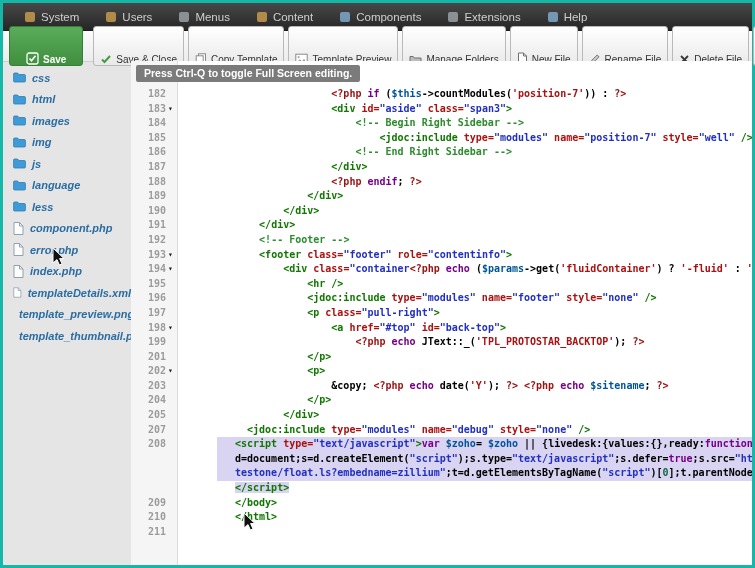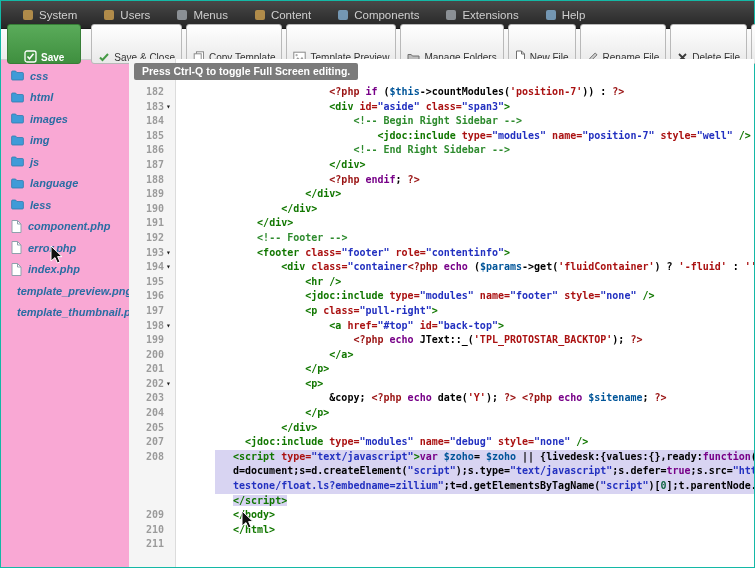--- a/index.html
+++ b/index.html
@@ -1,17 +1,17 @@
 <!DOCTYPE html>
 <html><head>
 <meta charset="utf-8">
 <style>
   html,body{margin:0;padding:0;background:#fff;}
   body{width:755px;height:568px;position:relative;overflow:hidden;font-family:"Liberation Sans",sans-serif;}
-  .window{position:absolute;inset:0;border:1px solid #14b8a6;box-sizing:border-box;background:#f9a8d4;}
+  .window{position:absolute;inset:0;border:3px solid #14b8a6;box-sizing:border-box;background:#e5e5e5;}
 
   
   .menubar{height:27px;background:linear-gradient(#484848,#262626);display:flex;align-items:center;
     padding-left:22px;gap:27px;border-bottom:1px solid #1a1a1a;}
   .menu-item{display:flex;align-items:center;gap:6px;color:#cfcfcf;font-size:11.5px;cursor:default;}
   .mi-icon{width:10px;height:10px;border-radius:2px;opacity:.85;}
   .mi-1{background:#c59a4d}.mi-2{background:#c59a4d}.mi-3{background:#9aa0a6}.mi-4{background:#c59a4d}
   .mi-5{background:#7fa8c9}.mi-6{background:#9aa0a6}.mi-7{background:#7fa8c9}
 
   
@@ -212,20 +212,27 @@
               <path d="M6.5 0.5 v3.5 h3.5" fill="none" stroke="#8fa1ad"></path>
             </svg>
             <span class="tree-label">error.php</span>
           </div>
           <div class="tree-item">
             <svg width="11" height="13" viewBox="0 0 11 13">
               <path d="M1 0.5 h5.5 l3.5 3.5 v8.5 h-9 z" fill="#fff" stroke="#8fa1ad"></path>
               <path d="M6.5 0.5 v3.5 h3.5" fill="none" stroke="#8fa1ad"></path>
             </svg>
             <span class="tree-label">index.php</span>
+          </div>
+          <div class="tree-item">
+            <svg width="11" height="13" viewBox="0 0 11 13">
+              <path d="M1 0.5 h5.5 l3.5 3.5 v8.5 h-9 z" fill="#fff" stroke="#8fa1ad"></path>
+              <path d="M6.5 0.5 v3.5 h3.5" fill="none" stroke="#8fa1ad"></path>
+            </svg>
+            <span class="tree-label">templateDetails.xml</span>
           </div>
           <div class="tree-item">
             <svg width="11" height="13" viewBox="0 0 11 13">
               <path d="M1 0.5 h5.5 l3.5 3.5 v8.5 h-9 z" fill="#fff" stroke="#8fa1ad"></path>
               <path d="M6.5 0.5 v3.5 h3.5" fill="none" stroke="#8fa1ad"></path>
             </svg>
             <span class="tree-label">template_preview.png</span>
           </div>
           <div class="tree-item">
             <svg width="11" height="13" viewBox="0 0 11 13">
@@ -250,21 +257,20 @@
           <div class="cm-row"><span class="cm-gutter"><span class="cm-ln">190</span><span class="cm-fold"></span></span><span class="cm-code"><span class="tk-pl">        </span><span class="tk-tag">&lt;/div&gt;</span></span></div>
           <div class="cm-row"><span class="cm-gutter"><span class="cm-ln">191</span><span class="cm-fold"></span></span><span class="cm-code"><span class="tk-pl">    </span><span class="tk-tag">&lt;/div&gt;</span></span></div>
           <div class="cm-row"><span class="cm-gutter"><span class="cm-ln">192</span><span class="cm-fold"></span></span><span class="cm-code"><span class="tk-pl">    </span><span class="tk-cm">&lt;!-- Footer --&gt;</span></span></div>
           <div class="cm-row"><span class="cm-gutter"><span class="cm-ln">193</span><span class="cm-fold">▾</span></span><span class="cm-code"><span class="tk-pl">    </span><span class="tk-tag">&lt;footer</span><span class="tk-at"> class=</span><span class="tk-s2">"footer"</span><span class="tk-at"> role=</span><span class="tk-s2">"contentinfo"</span><span class="tk-tag">&gt;</span></span></div>
           <div class="cm-row"><span class="cm-gutter"><span class="cm-ln">194</span><span class="cm-fold">▾</span></span><span class="cm-code"><span class="tk-pl">        </span><span class="tk-tag">&lt;div</span><span class="tk-at"> class=</span><span class="tk-s2">"container</span><span class="tk-mt">&lt;?php </span><span class="tk-kw">echo </span><span class="tk-pl">(</span><span class="tk-vr">$params</span><span class="tk-pl">-&gt;get(</span><span class="tk-s1">'fluidContainer'</span><span class="tk-pl">) ? </span><span class="tk-s1">'-fluid'</span><span class="tk-pl"> : </span><span class="tk-s1">''</span><span class="tk-pl">);</span><span class="tk-mt">?&gt;</span><span class="tk-s2">"&gt;</span></span></div>
           <div class="cm-row"><span class="cm-gutter"><span class="cm-ln">195</span><span class="cm-fold"></span></span><span class="cm-code"><span class="tk-pl">            </span><span class="tk-tag">&lt;hr /&gt;</span></span></div>
           <div class="cm-row"><span class="cm-gutter"><span class="cm-ln">196</span><span class="cm-fold"></span></span><span class="cm-code"><span class="tk-pl">            </span><span class="tk-tag">&lt;jdoc:include</span><span class="tk-at"> type=</span><span class="tk-s2">"modules"</span><span class="tk-at"> name=</span><span class="tk-s2">"footer"</span><span class="tk-at"> style=</span><span class="tk-s2">"none"</span><span class="tk-tag"> /&gt;</span></span></div>
           <div class="cm-row"><span class="cm-gutter"><span class="cm-ln">197</span><span class="cm-fold"></span></span><span class="cm-code"><span class="tk-pl">            </span><span class="tk-tag">&lt;p</span><span class="tk-at"> class=</span><span class="tk-s2">"pull-right"</span><span class="tk-tag">&gt;</span></span></div>
           <div class="cm-row"><span class="cm-gutter"><span class="cm-ln">198</span><span class="cm-fold">▾</span></span><span class="cm-code"><span class="tk-pl">                </span><span class="tk-tag">&lt;a</span><span class="tk-at"> href=</span><span class="tk-s2">"#top"</span><span class="tk-at"> id=</span><span class="tk-s2">"back-top"</span><span class="tk-tag">&gt;</span></span></div>
           <div class="cm-row"><span class="cm-gutter"><span class="cm-ln">199</span><span class="cm-fold"></span></span><span class="cm-code"><span class="tk-pl">                    </span><span class="tk-mt">&lt;?php </span><span class="tk-kw">echo </span><span class="tk-pl">JText::_(</span><span class="tk-s1">'TPL_PROTOSTAR_BACKTOP'</span><span class="tk-pl">); </span><span class="tk-mt">?&gt;</span></span></div>
-          <div class="cm-row"><span class="cm-gutter"><span class="cm-ln">200</span><span class="cm-fold"></span></span><span class="cm-code"><span class="tk-pl">                </span><span class="tk-tag">&lt;/a&gt;</span></span></div>
           <div class="cm-row"><span class="cm-gutter"><span class="cm-ln">201</span><span class="cm-fold"></span></span><span class="cm-code"><span class="tk-pl">            </span><span class="tk-tag">&lt;/p&gt;</span></span></div>
           <div class="cm-row"><span class="cm-gutter"><span class="cm-ln">202</span><span class="cm-fold">▾</span></span><span class="cm-code"><span class="tk-pl">            </span><span class="tk-tag">&lt;p&gt;</span></span></div>
           <div class="cm-row"><span class="cm-gutter"><span class="cm-ln">203</span><span class="cm-fold"></span></span><span class="cm-code"><span class="tk-pl">                </span><span class="tk-pl">&amp;copy; </span><span class="tk-mt">&lt;?php </span><span class="tk-kw">echo </span><span class="tk-pl">date(</span><span class="tk-s1">'Y'</span><span class="tk-pl">); </span><span class="tk-mt">?&gt;</span><span class="tk-pl"> </span><span class="tk-mt">&lt;?php </span><span class="tk-kw">echo </span><span class="tk-vr">$sitename</span><span class="tk-pl">; </span><span class="tk-mt">?&gt;</span></span></div>
           <div class="cm-row"><span class="cm-gutter"><span class="cm-ln">204</span><span class="cm-fold"></span></span><span class="cm-code"><span class="tk-pl">            </span><span class="tk-tag">&lt;/p&gt;</span></span></div>
           <div class="cm-row"><span class="cm-gutter"><span class="cm-ln">205</span><span class="cm-fold"></span></span><span class="cm-code"><span class="tk-pl">        </span><span class="tk-tag">&lt;/div&gt;</span></span></div>
           <div class="cm-row"><span class="cm-gutter"><span class="cm-ln">207</span><span class="cm-fold"></span></span><span class="cm-code"><span class="tk-pl">  </span><span class="tk-tag">&lt;jdoc:include</span><span class="tk-at"> type=</span><span class="tk-s2">"modules"</span><span class="tk-at"> name=</span><span class="tk-s2">"debug"</span><span class="tk-at"> style=</span><span class="tk-s2">"none"</span><span class="tk-tag"> /&gt;</span></span></div>
           <div class="cm-row sel-row"><span class="cm-gutter"><span class="cm-ln">208</span><span class="cm-fold"></span></span><span class="cm-code"><span class="tk-tag">&lt;script</span><span class="tk-at"> type=</span><span class="tk-s2">"text/javascript"</span><span class="tk-tag">&gt;</span><span class="tk-kw">var </span><span class="tk-vr">$zoho</span><span class="tk-pl">= </span><span class="tk-vr">$zoho</span><span class="tk-pl"> || {livedesk:{values:{},ready:</span><span class="tk-kw">function</span><span class="tk-pl">(){}}};</span><span class="tk-kw">var</span></span></div>
           <div class="cm-row sel-row"><span class="cm-gutter"><span class="cm-ln"></span><span class="cm-fold"></span></span><span class="cm-code"><span class="tk-pl">d=document;s=d.createElement(</span><span class="tk-s2">"script"</span><span class="tk-pl">);s.type=</span><span class="tk-s2">"text/javascript"</span><span class="tk-pl">;s.defer=</span><span class="tk-kw">true</span><span class="tk-pl">;s.src=</span><span class="tk-s2">"https://livedesl</span></span></div>
           <div class="cm-row sel-row"><span class="cm-gutter"><span class="cm-ln"></span><span class="cm-fold"></span></span><span class="cm-code"><span class="tk-s2">testone/float.ls?embedname=zillium"</span><span class="tk-pl">;t=d.getElementsByTagName(</span><span class="tk-s2">"script"</span><span class="tk-pl">)[</span><span class="tk-nm">0</span><span class="tk-pl">];t.parentNode.insertBefore</span></span></div>
           <div class="cm-row"><span class="cm-gutter"><span class="cm-ln"></span><span class="cm-fold"></span></span><span class="cm-code"><span class="tk-tag sel-tok">&lt;/script&gt;</span></span></div>

